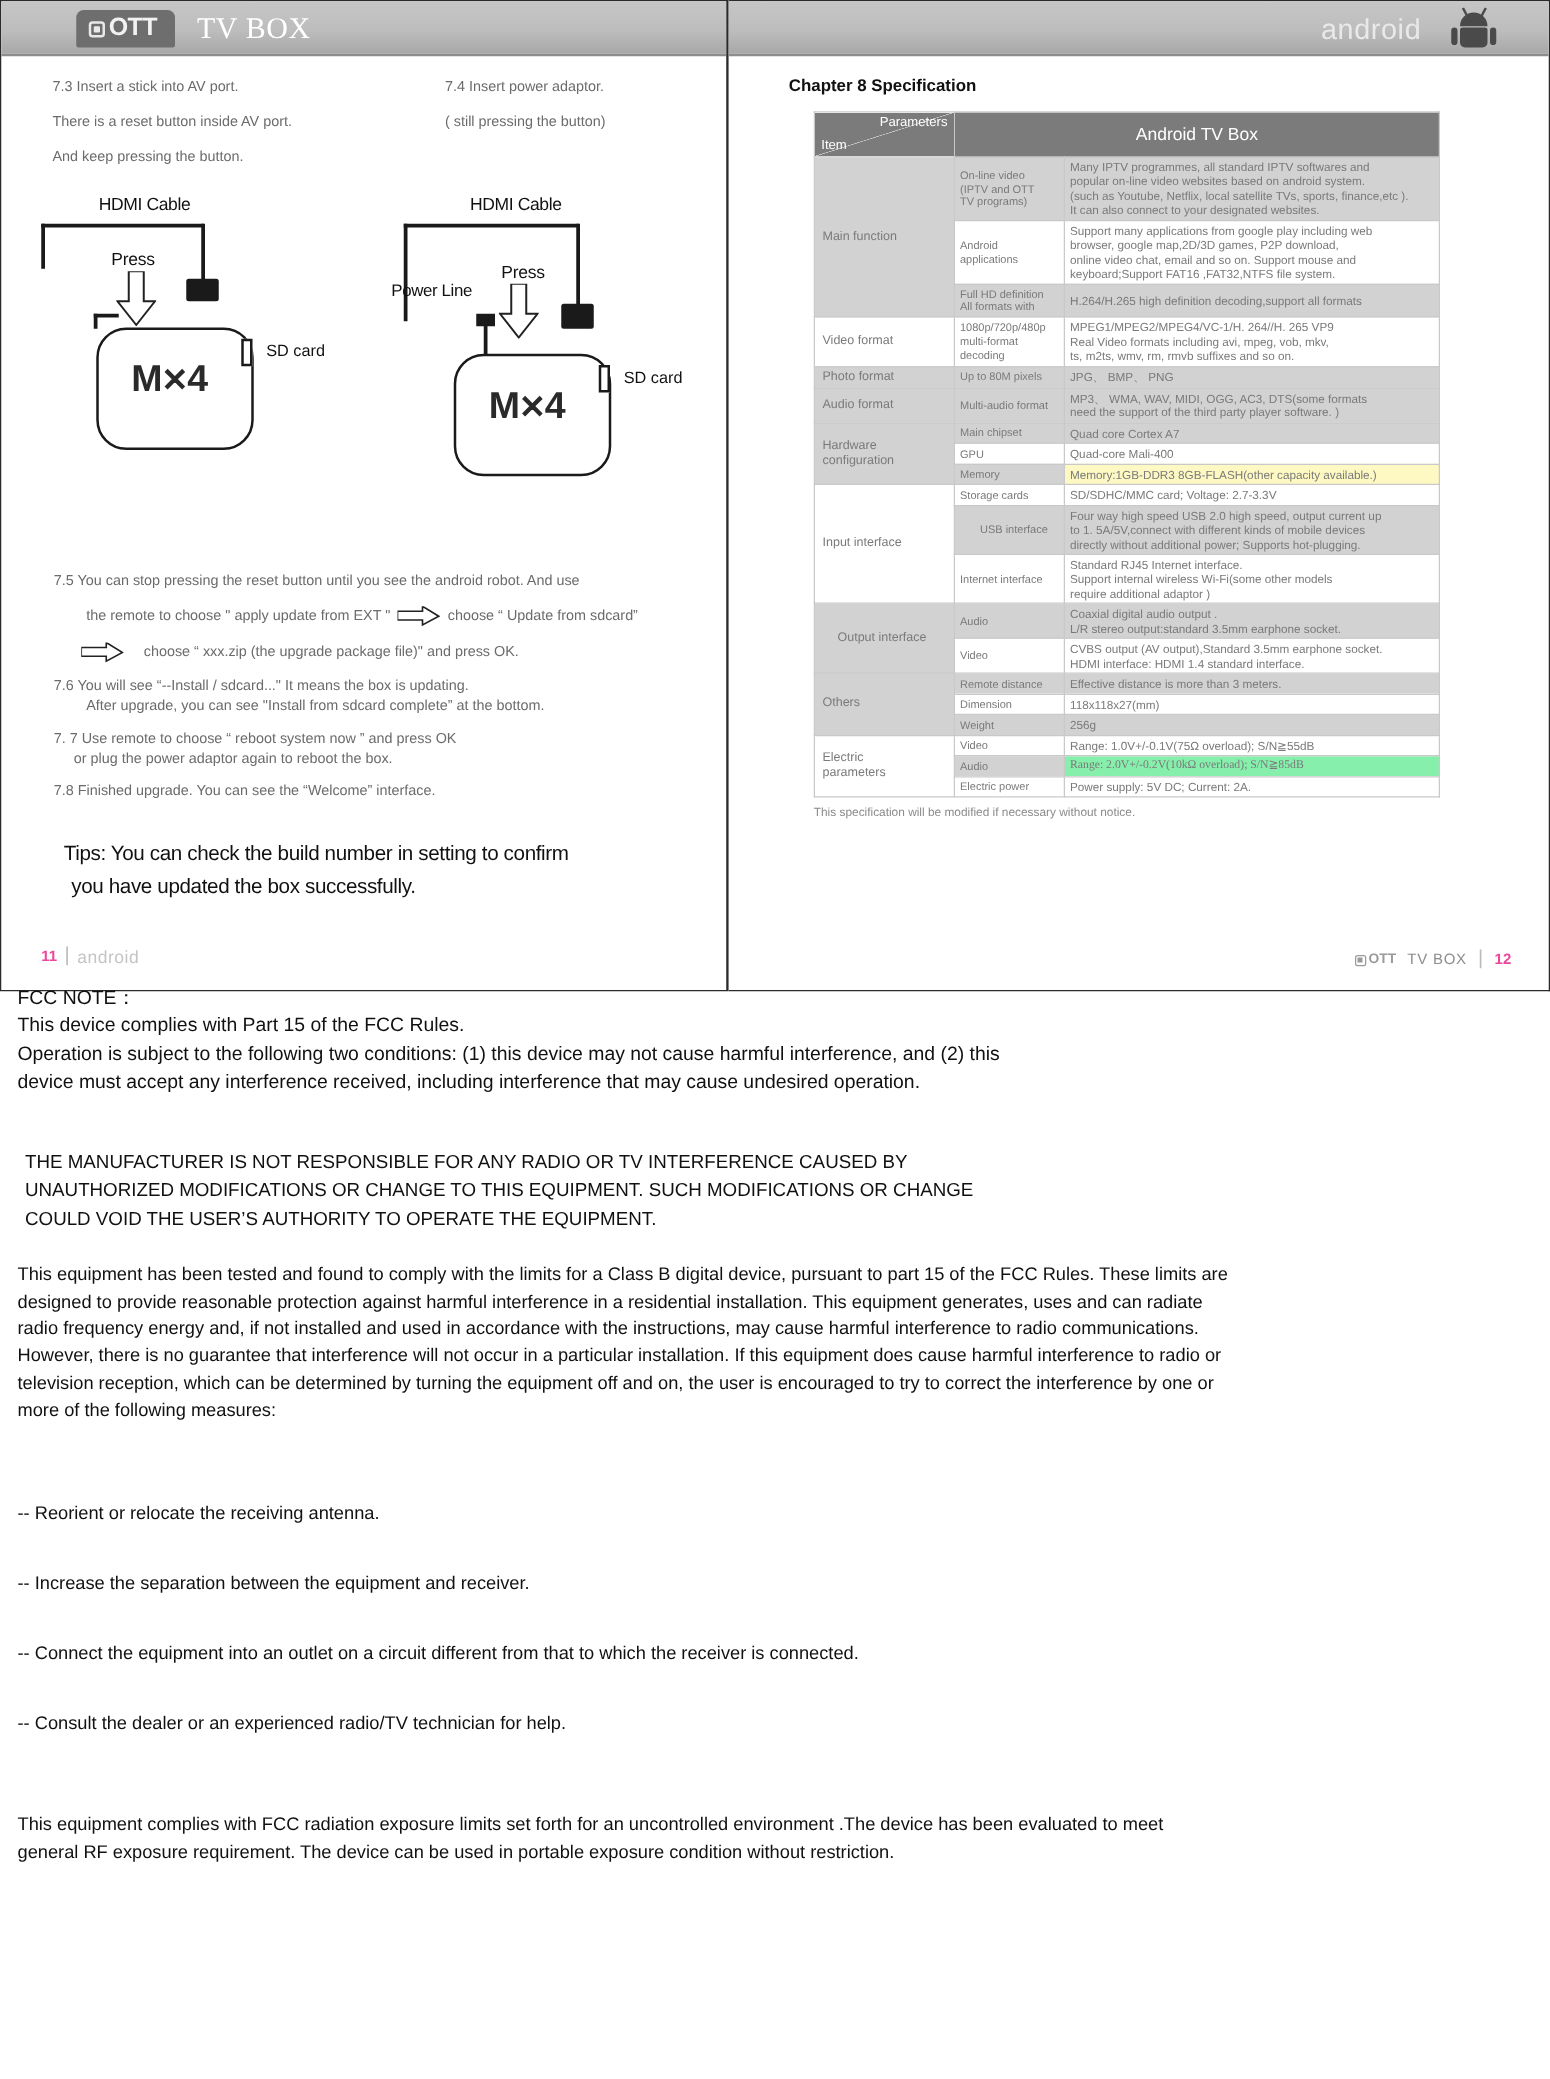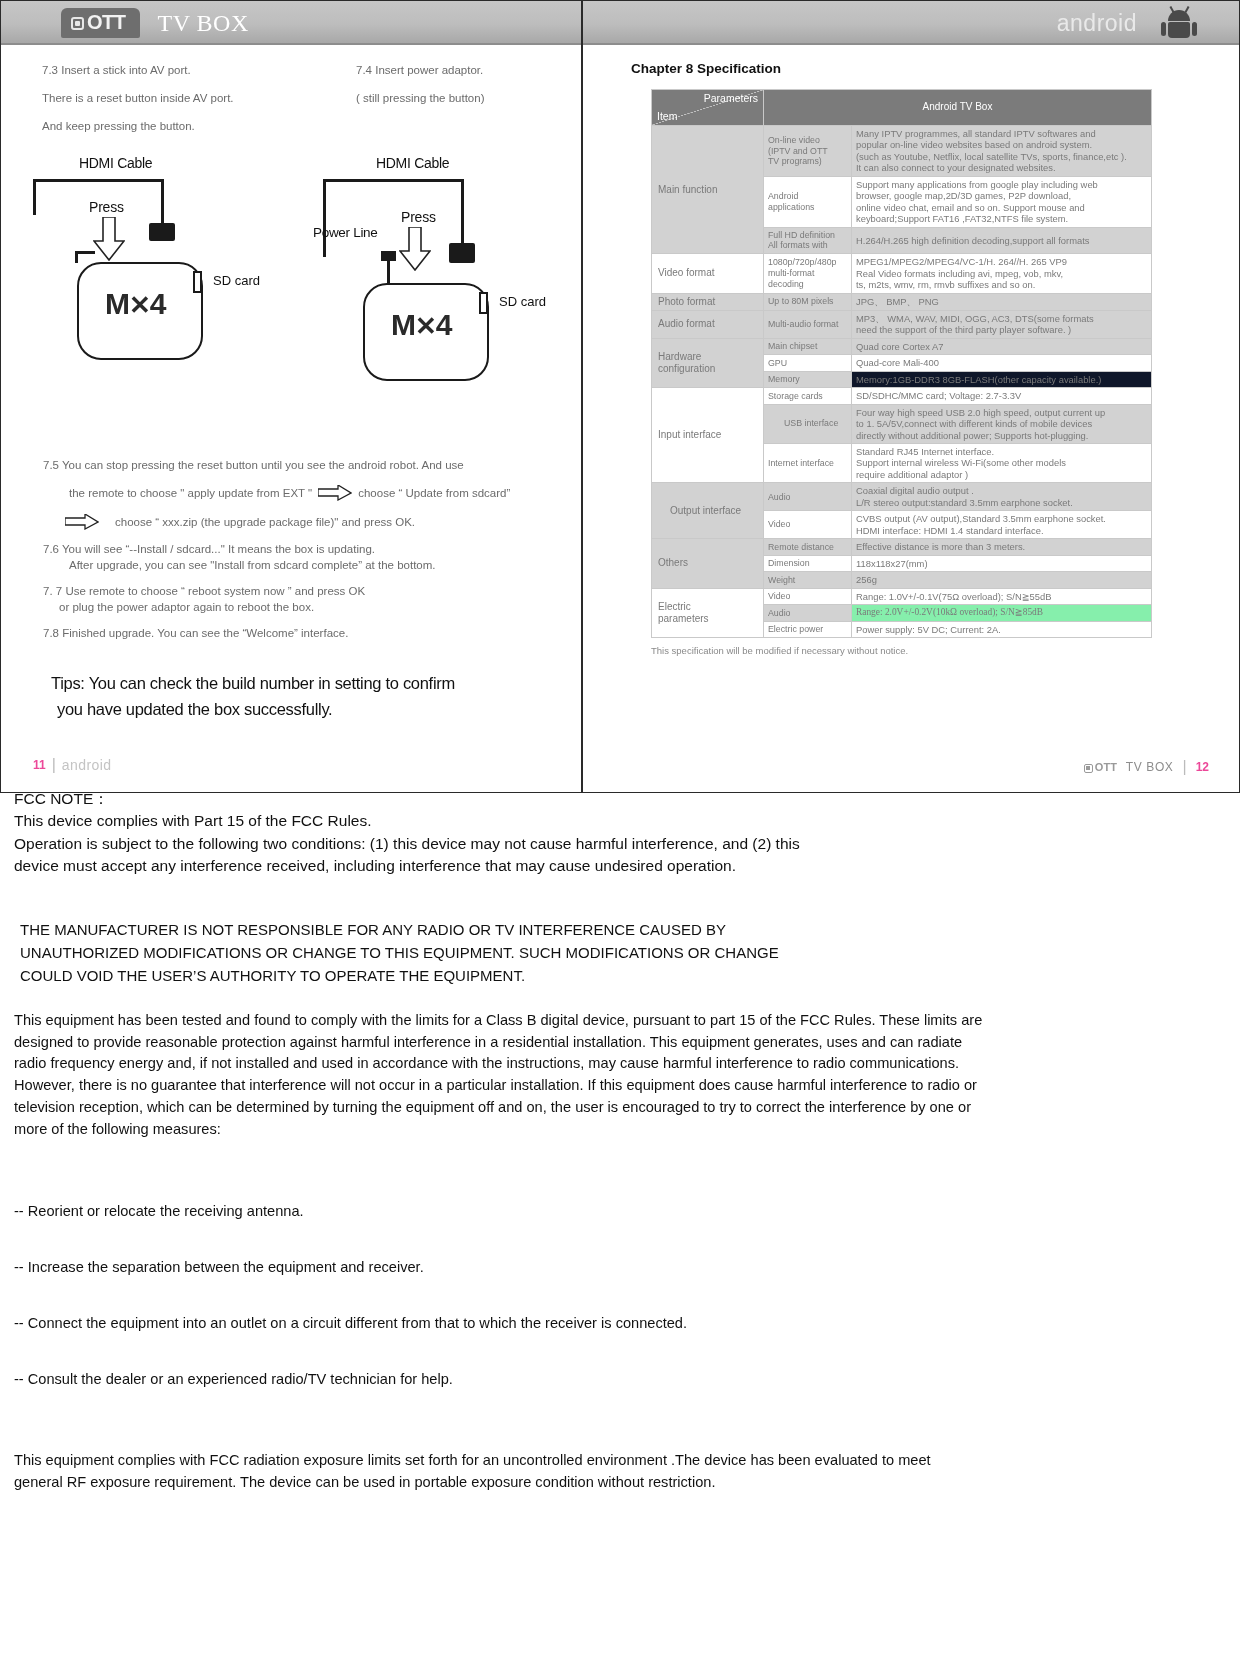--- a/index.html
+++ b/index.html
@@ -174,21 +174,21 @@
     background: #7b7b7b; color: #fff; height: 36px; position: relative;
   }
   .hdr-cell .p1 { position: absolute; right: 5px; top: 2px; font-size: 10.5px; }
   .hdr-cell .p2 { position: absolute; left: 5px; bottom: 2px; font-size: 10.5px; }
   .hdr-cell .diag {
     position: absolute; left: 0; top: 0; width: 100%; height: 100%;
     background: linear-gradient(to bottom right, rgba(255,255,255,0.0) 49.4%, rgba(235,235,235,0.62) 49.6%, rgba(235,235,235,0.62) 50.4%, rgba(255,255,255,0) 50.6%);
   }
   .hdr-main {
     background: #7b7b7b; color: #fff; text-align: center !important;
-    font-size: 10px;
+    font-size: 14px;
   }
   .catcell { background: inherit; font-size: 10px; }
   .subcell { font-size: 8.8px; }
   .valcell { font-size: 9.4px; }
   .note {
     position: absolute; left: 70px; top: 0px;
     font-size: 9.5px; color: #8a8a8a;
   }
 
   
@@ -399,21 +399,21 @@
                 <td class="catcell" rowspan="3" style="background: rgb(210, 210, 210); text-align: left; padding-left: 6px;">Hardware<br>configuration</td>
                 <td class="subcell" style="background: rgb(210, 210, 210);">Main chipset</td>
                 <td class="valcell" style="background: rgb(210, 210, 210);">Quad core Cortex A7</td>
               </tr>
               <tr>
                 <td class="subcell" style="background: rgb(255, 255, 255);">GPU</td>
                 <td class="valcell" style="background: rgb(255, 255, 255);">Quad-core Mali-400</td>
               </tr>
               <tr>
                 <td class="subcell" style="background: rgb(210, 210, 210);">Memory</td>
-                <td class="valcell" style="background: #0f172a;">Memory:1GB-DDR3 8GB-FLASH(other capacity available.)</td>
+                <td class="valcell" style="background: #fef9c3;">Memory:1GB-DDR3 8GB-FLASH(other capacity available.)</td>
               </tr>
               <tr>
                 <td class="catcell" rowspan="3" style="background: rgb(255, 255, 255); text-align: left; padding-left: 6px;">Input interface</td>
                 <td class="subcell" style="background: rgb(255, 255, 255);">Storage cards</td>
                 <td class="valcell" style="background: rgb(255, 255, 255);">SD/SDHC/MMC card; Voltage: 2.7-3.3V</td>
               </tr>
               <tr>
                 <td class="subcell" style="background: rgb(210, 210, 210); padding-left: 20px;">USB interface</td>
                 <td class="valcell" style="background: rgb(210, 210, 210);">Four way high speed USB 2.0 high speed, output current up<br>to 1. 5A/5V,connect with different kinds of mobile devices<br>directly without additional power; Supports hot-plugging.</td>
               </tr>

